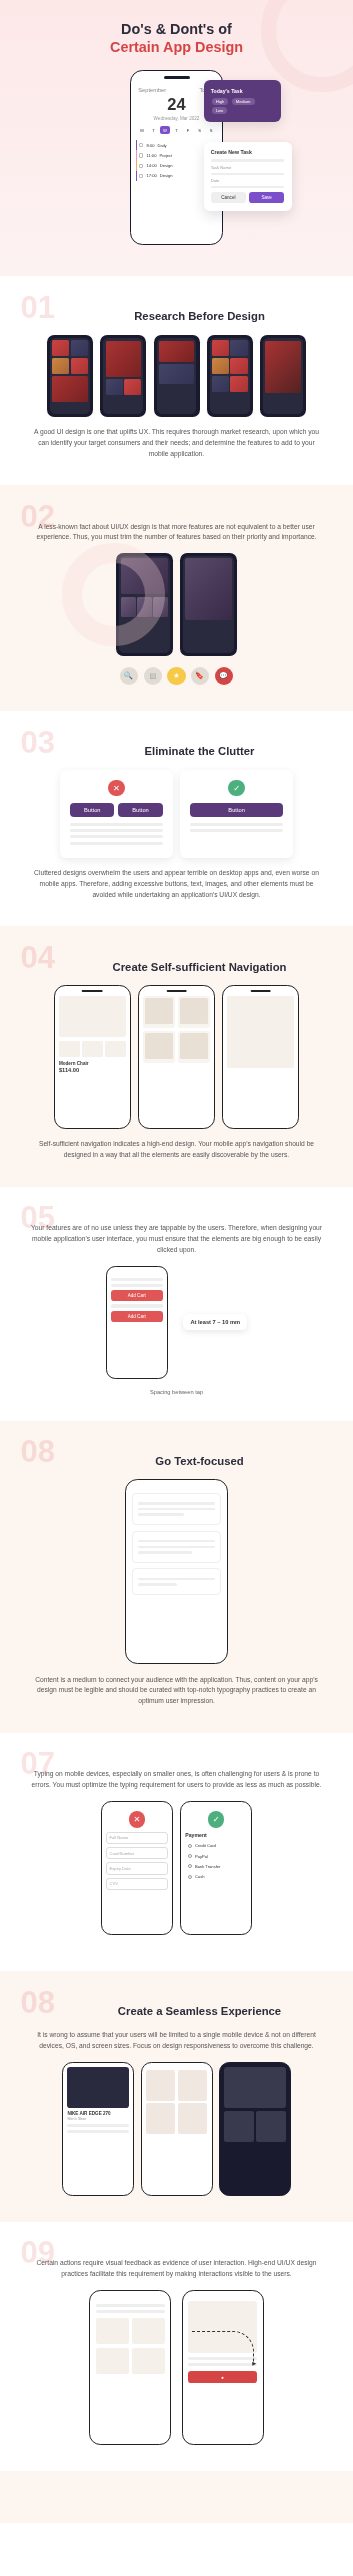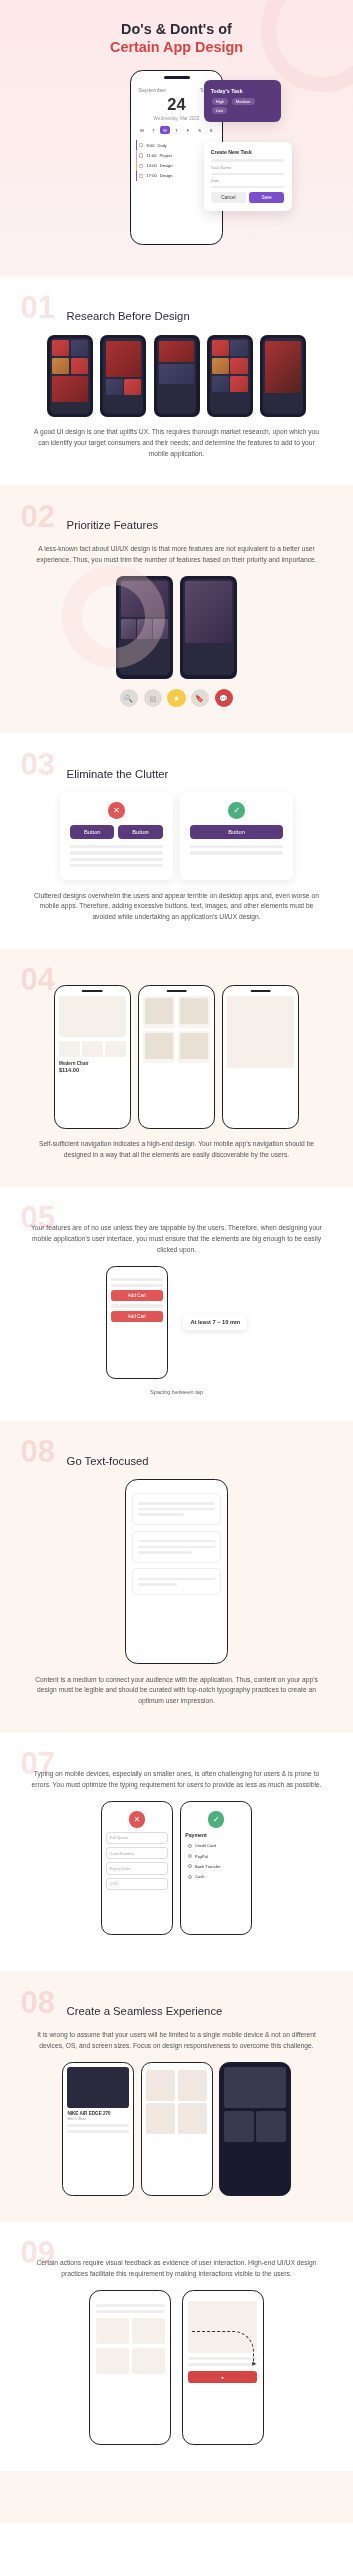--- a/index.html
+++ b/index.html
@@ -118,25 +118,26 @@
   font-size: 31px;
   font-weight: 800;
   color: rgba(214,69,69,0.15);
   position: absolute;
   top: 15.5px;
   left: 20.6px;
   line-height: 1;
 }
 .sec-title {
   font-size: 11.3px;
-  font-weight: 400;
+  font-weight: 700;
   color: #2c2c3a;
   margin-left: 46px;
   margin-bottom: 12.4px;
   padding-top: 8.2px;
+  text-align: center;
 }
 .sec-text {
   font-size: 6.7px;
   line-height: 1.6;
   color: #555;
   text-align: center;
   margin-top: 10.3px;
   padding: 0 10.3px;
 }
 .mockup-row {
@@ -425,21 +426,20 @@
         <div class="mini-phone-inner">
           <div class="movie-big" style="height:52px;background:linear-gradient(135deg,#a33,#522);"></div>
         </div>
       </div>
   </div>
   <p class="sec-text">A good UI design is one that uplifts UX. This requires thorough market research, upon which you can identify your target consumers and their needs; and determine the features to add to your mobile application.</p>
 </div>
 
 <div class="section sec-peach">
   <div class="sec-number">02</div>
-  <h2 class="sec-title">Prioritize Features</h2>
   <p class="sec-text" style="margin-bottom:10.3px;">A less-known fact about UI/UX design is that more features are not equivalent to a better user experience. Thus, you must trim the number of features based on their priority and importance.</p>
   <div class="mockup-row" style="position:relative;">
     <div class="ring-large" style="width:103px;height:103px;top:-10.3px;left:41px;"></div>
     <div class="feature-phone">
         <div class="feature-inner">
           <div class="thumb-big"></div>
           <div class="thumb-row">
             <div class="thumb-sm"></div>
             <div class="thumb-sm"></div>
             <div class="thumb-sm"></div>
@@ -481,20 +481,21 @@
       <div class="clutter-btn filled" style="margin-bottom:6.2px;">Button</div>
       <div class="line-placeholder"></div>
         <div class="line-placeholder"></div>
     </div>
   </div>
   <p class="sec-text">Cluttered designs overwhelm the users and appear terrible on desktop apps and, even worse on mobile apps. Therefore, adding excessive buttons, text, images, and other elements must be avoided while undertaking an application's UI/UX design.</p>
 </div>
 
 <div class="section sec-peach">
   <div class="sec-number">04</div>
+  <h2 class="sec-title">Create Self-sufficient Navigation</h2>
   <div class="mockup-row">
     <div class="nav-phone">
       <div class="product-img"></div>
       <div class="prod-thumbs">
           <div class="prod-thumb"></div>
           <div class="prod-thumb"></div>
           <div class="prod-thumb"></div>
         </div>
       <div class="prod-title">Modern Chair</div>
       <div class="prod-price">$114.00</div>

